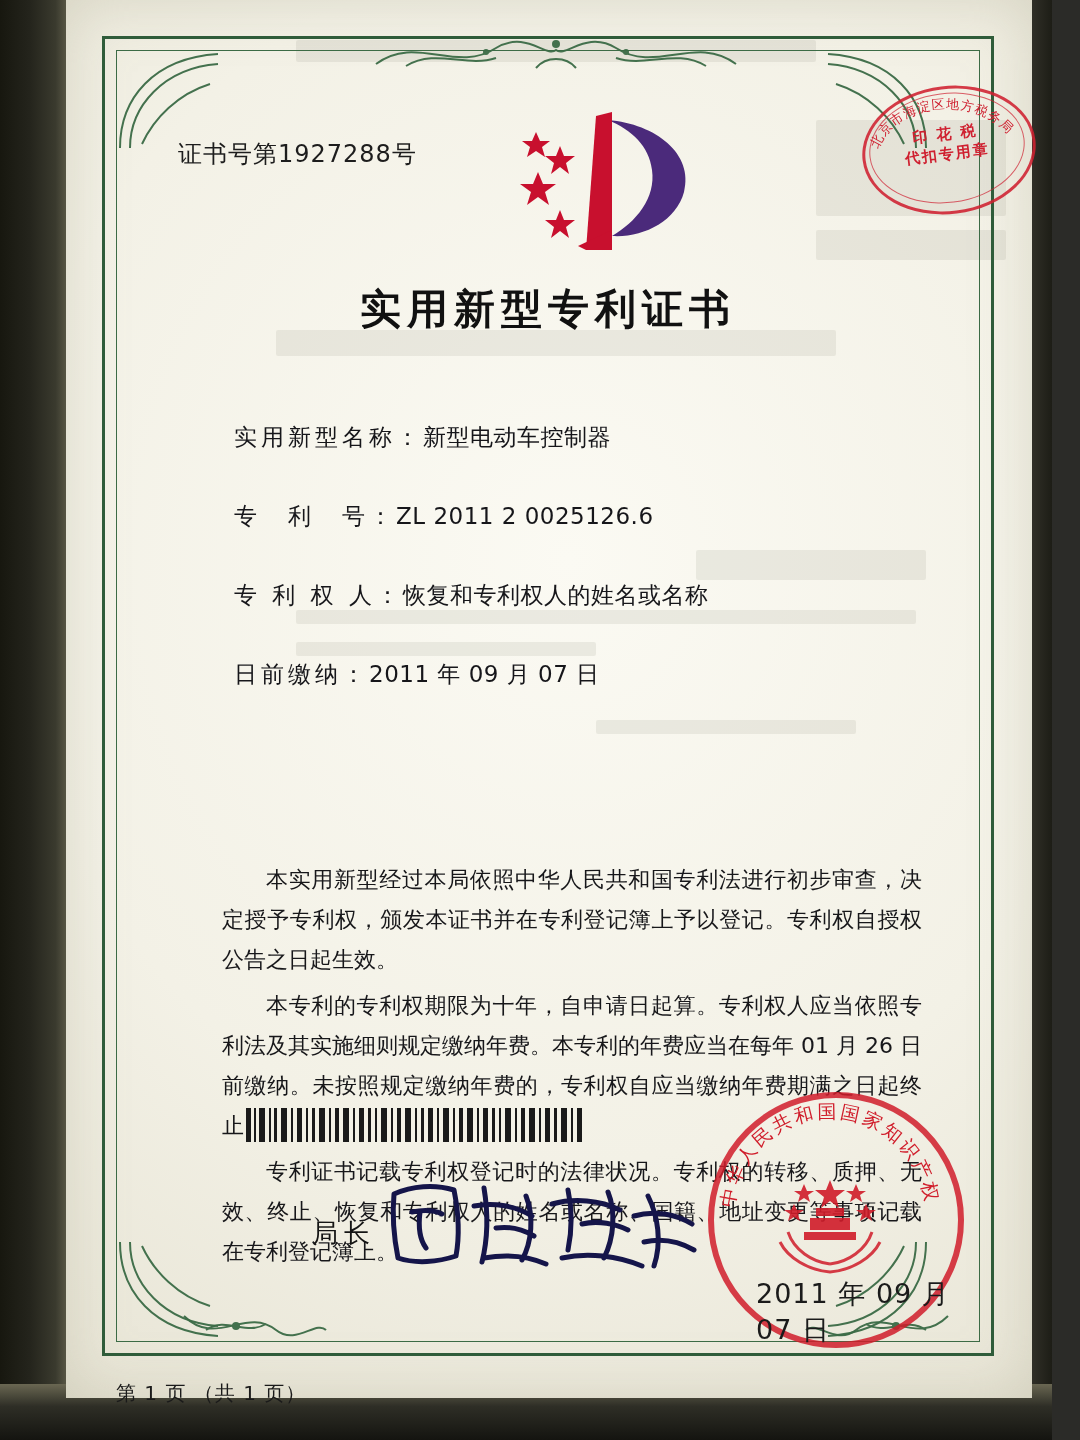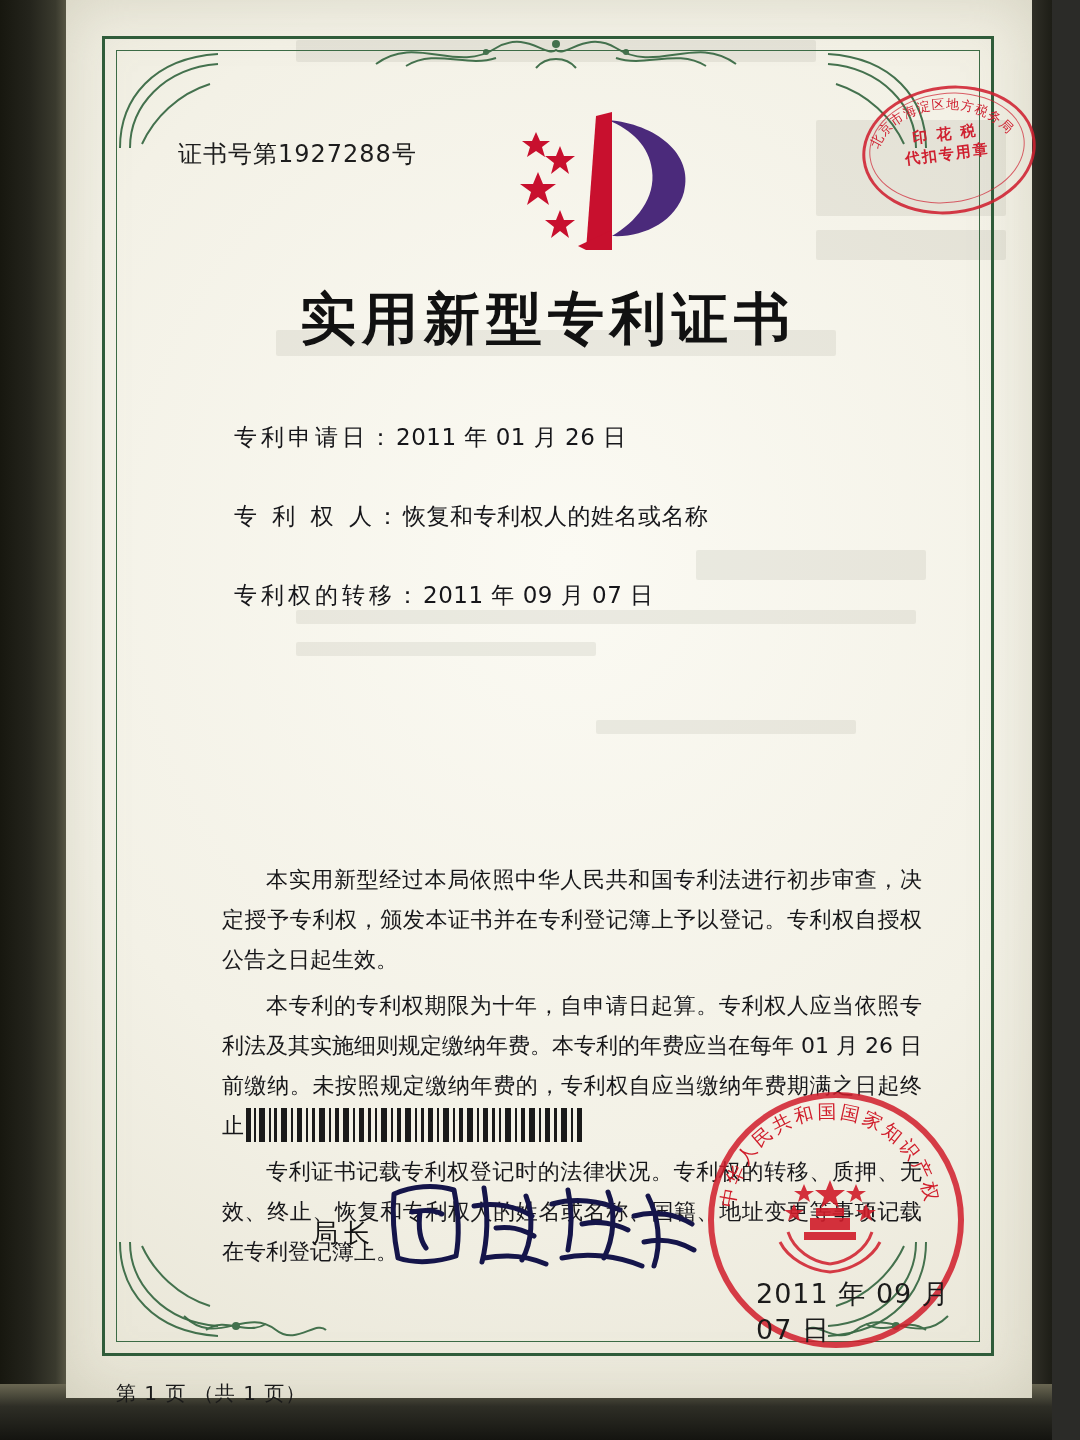--- a/index.html
+++ b/index.html
@@ -144,21 +144,21 @@
     transform: rotate(-7deg);
     font-weight: bold;
     letter-spacing: 2px;
   }
 
   .title {
     position: absolute;
     left: 0; top: 232px;
     width: 864px;
     text-align: center;
-    font-size: 56px;
+    font-size: 41px;
     font-weight: bold;
     letter-spacing: 6px;
     color: #111;
     font-family: "DejaVu Serif", "Liberation Serif", serif;
   }
 
   .fields {
     position: absolute;
     left: 118px; top: 372px;
     width: 700px;
@@ -374,27 +374,30 @@
         <div class="mid">
           <div>印 花 税</div>
           <div>代扣专用章</div>
         </div>
       </div>
 
       <div class="title">实用新型专利证书</div>
 
       <div class="fields">
         <div class="field">
-          <span class="lab">专利申请日：</span><span>2011 年 01 月 26 日</span>
+          <span class="lab">实用新型名称：</span><span>新型电动车控制器</span>
+        </div>
+        <div class="field">
+          <span class="lab">专　利　号：</span><span>ZL 2011 2 0025126.6</span>
         </div>
         <div class="field">
           <span class="lab">专 利 权 人：</span><span>恢复和专利权人的姓名或名称</span>
         </div>
         <div class="field">
-          <span class="lab">专利权的转移：</span><span>2011 年 09 月 07 日</span>
+          <span class="lab">日前缴纳：</span><span>2011 年 09 月 07 日</span>
         </div>
       </div>
 
       <div class="paras">
         <p>本实用新型经过本局依照中华人民共和国专利法进行初步审查，决定授予专利权，颁发本证书并在专利登记簿上予以登记。专利权自授权公告之日起生效。</p>
         <p>本专利的专利权期限为十年，自申请日起算。专利权人应当依照专利法及其实施细则规定缴纳年费。本专利的年费应当在每年 01 月 26 日前缴纳。未按照规定缴纳年费的，专利权自应当缴纳年费期满之日起终止。</p>
         <p>专利证书记载专利权登记时的法律状况。专利权的转移、质押、无效、终止、恢复和专利权人的姓名或名称、国籍、地址变更等事项记载在专利登记簿上。</p>
       </div>
 
       <div class="barcode">

